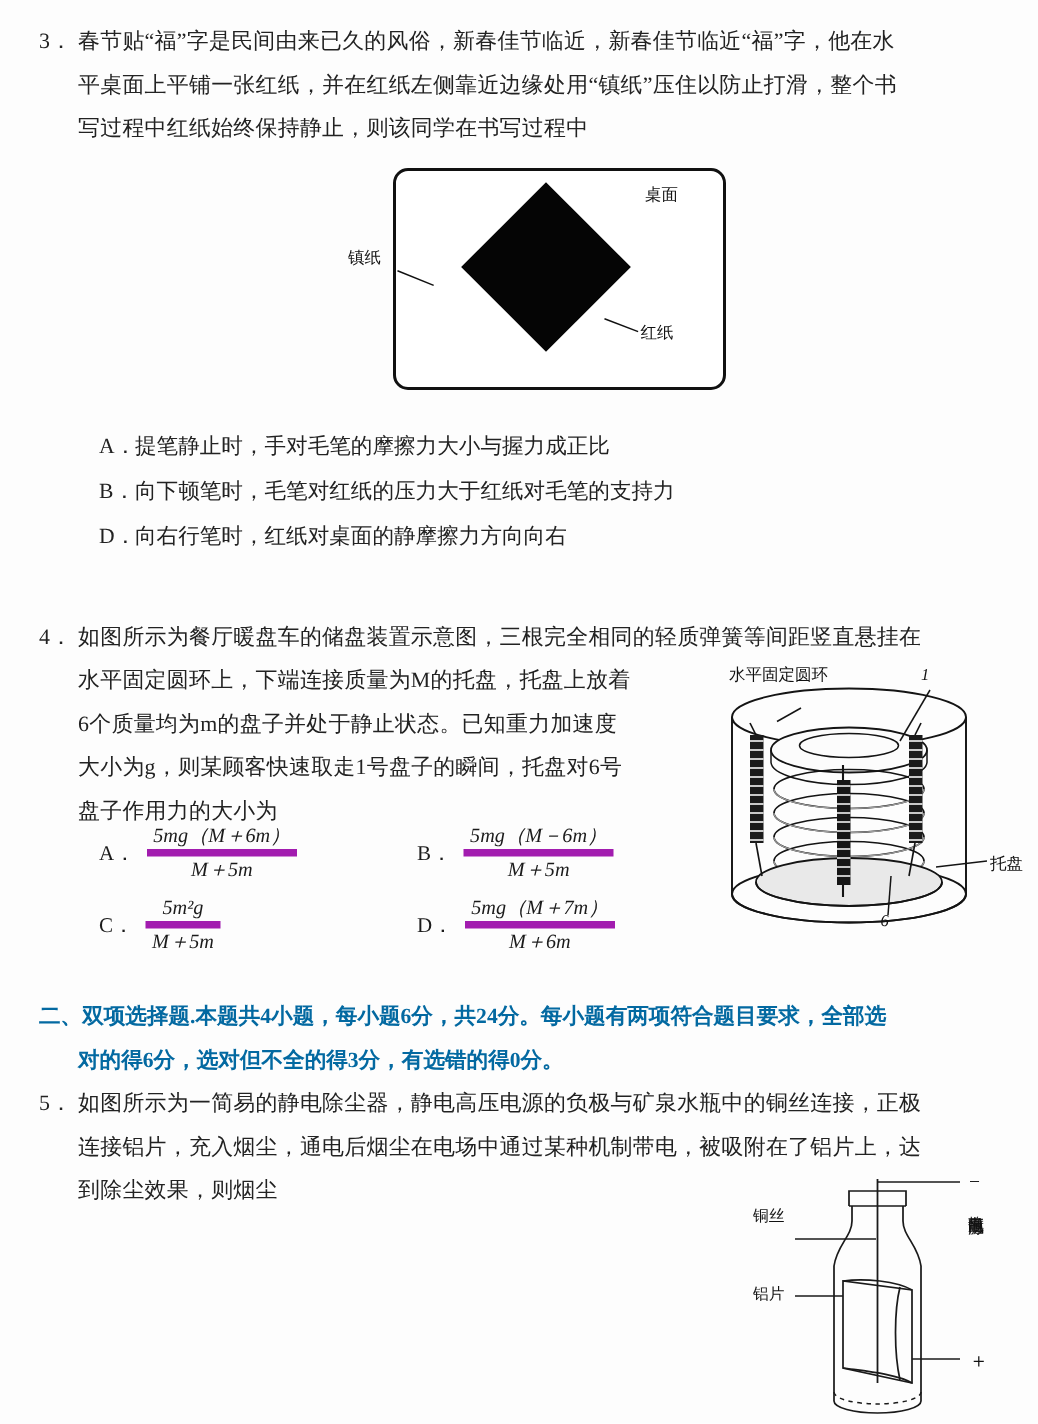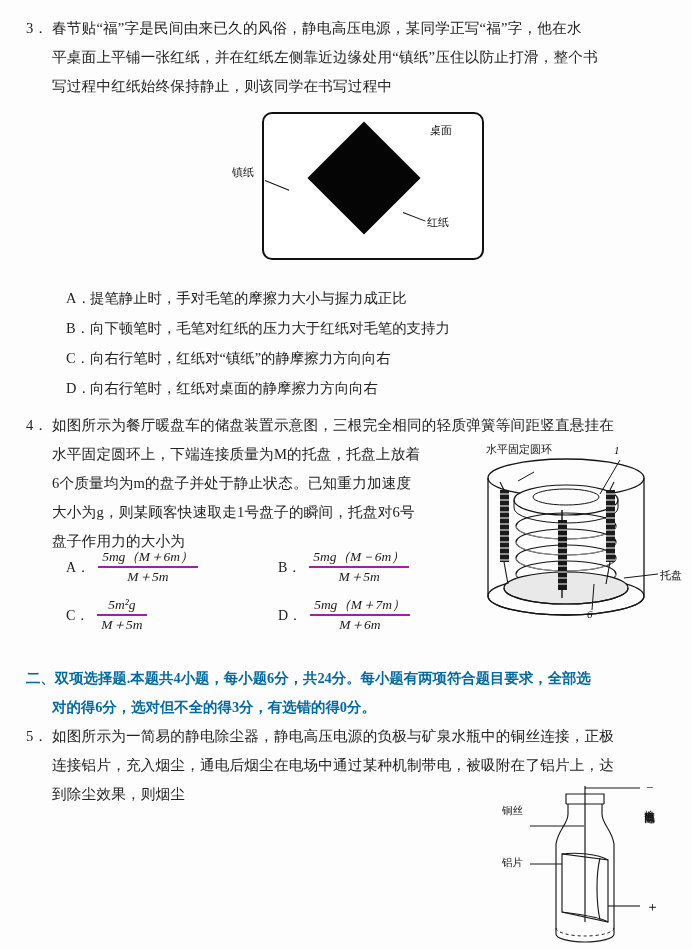--- a/index.html
+++ b/index.html
@@ -179,21 +179,21 @@
     text-align: center;
     font-style: italic;
     font-size: 13.5px;
     line-height: 1.18;
     position: relative;
     top: -1px;
   }
   .frac .num {
     display: block;
     padding: 0 4px 1px 4px;
-    border-bottom: 2px solid #a21caf;
+    border-bottom: 5px solid #a21caf;
     white-space: nowrap;
   }
   .frac .den {
     display: block;
     padding: 1px 4px 0 4px;
     white-space: nowrap;
   }
   .mc-row {
     position: absolute;
     width: 470px;
@@ -211,39 +211,38 @@
   }
   .mc-left  { width: 212px; }
 </style>
 </head>
 <body>
 
 <div class="page">
 
   <div class="q-block" style="left:26px; top:14px; width:648px;">
     <span class="q-num">3．</span>
-    <span class="q-line indent">春节贴“福”字是民间由来已久的风俗，静电高压电源，某同学正写“福”字，他在水</span>
+    <span class="q-line indent">春节贴“福”字是民间由来已久的风俗，新春佳节临近，新春佳节临近“福”字，他在水</span>
     <span class="q-line indent">平桌面上平铺一张红纸，并在红纸左侧靠近边缘处用“镇纸”压住以防止打滑，整个书</span>
     <span class="q-line indent">写过程中红纸始终保持静止，则该同学在书写过程中</span>
   </div>
 
   <div class="fig1">
     <div class="desk"></div>
     <div class="diamond"></div>
     <div class="lead lead-w"></div>
     <div class="lead lead-p"></div>
     <span class="lbl lbl-desk">桌面</span>
     <span class="lbl lbl-weight">镇纸</span>
     <span class="lbl lbl-paper">红纸</span>
   </div>
 
   <div class="q-block" style="left:26px; top:283px; width:648px;">
     <span class="opt-line"><span class="opt-label">A．</span><span>提笔静止时，手对毛笔的摩擦力大小与握力成正比</span></span>
     <span class="opt-line"><span class="opt-label">B．</span><span>向下顿笔时，毛笔对红纸的压力大于红纸对毛笔的支持力</span></span>
-    <span class="opt-line"><span class="opt-label">C．</span><span>向右行笔时，红纸对“镇纸”的静摩擦力方向向右</span></span>
     <span class="opt-line"><span class="opt-label">D．</span><span>向右行笔时，红纸对桌面的静摩擦力方向向右</span></span>
   </div>
 
   <div class="q-block" style="left:26px; top:411px; width:648px;">
     <span class="q-num">4．</span>
     <span class="q-line indent">如图所示为餐厅暖盘车的储盘装置示意图，三根完全相同的轻质弹簧等间距竖直悬挂在</span>
     <span class="q-line indent">水平固定圆环上，下端连接质量为M的托盘，托盘上放着</span>
     <span class="q-line indent">6个质量均为m的盘子并处于静止状态。已知重力加速度</span>
     <span class="q-line indent">大小为g，则某顾客快速取走1号盘子的瞬间，托盘对6号</span>
     <span class="q-line indent">盘子作用力的大小为</span>

